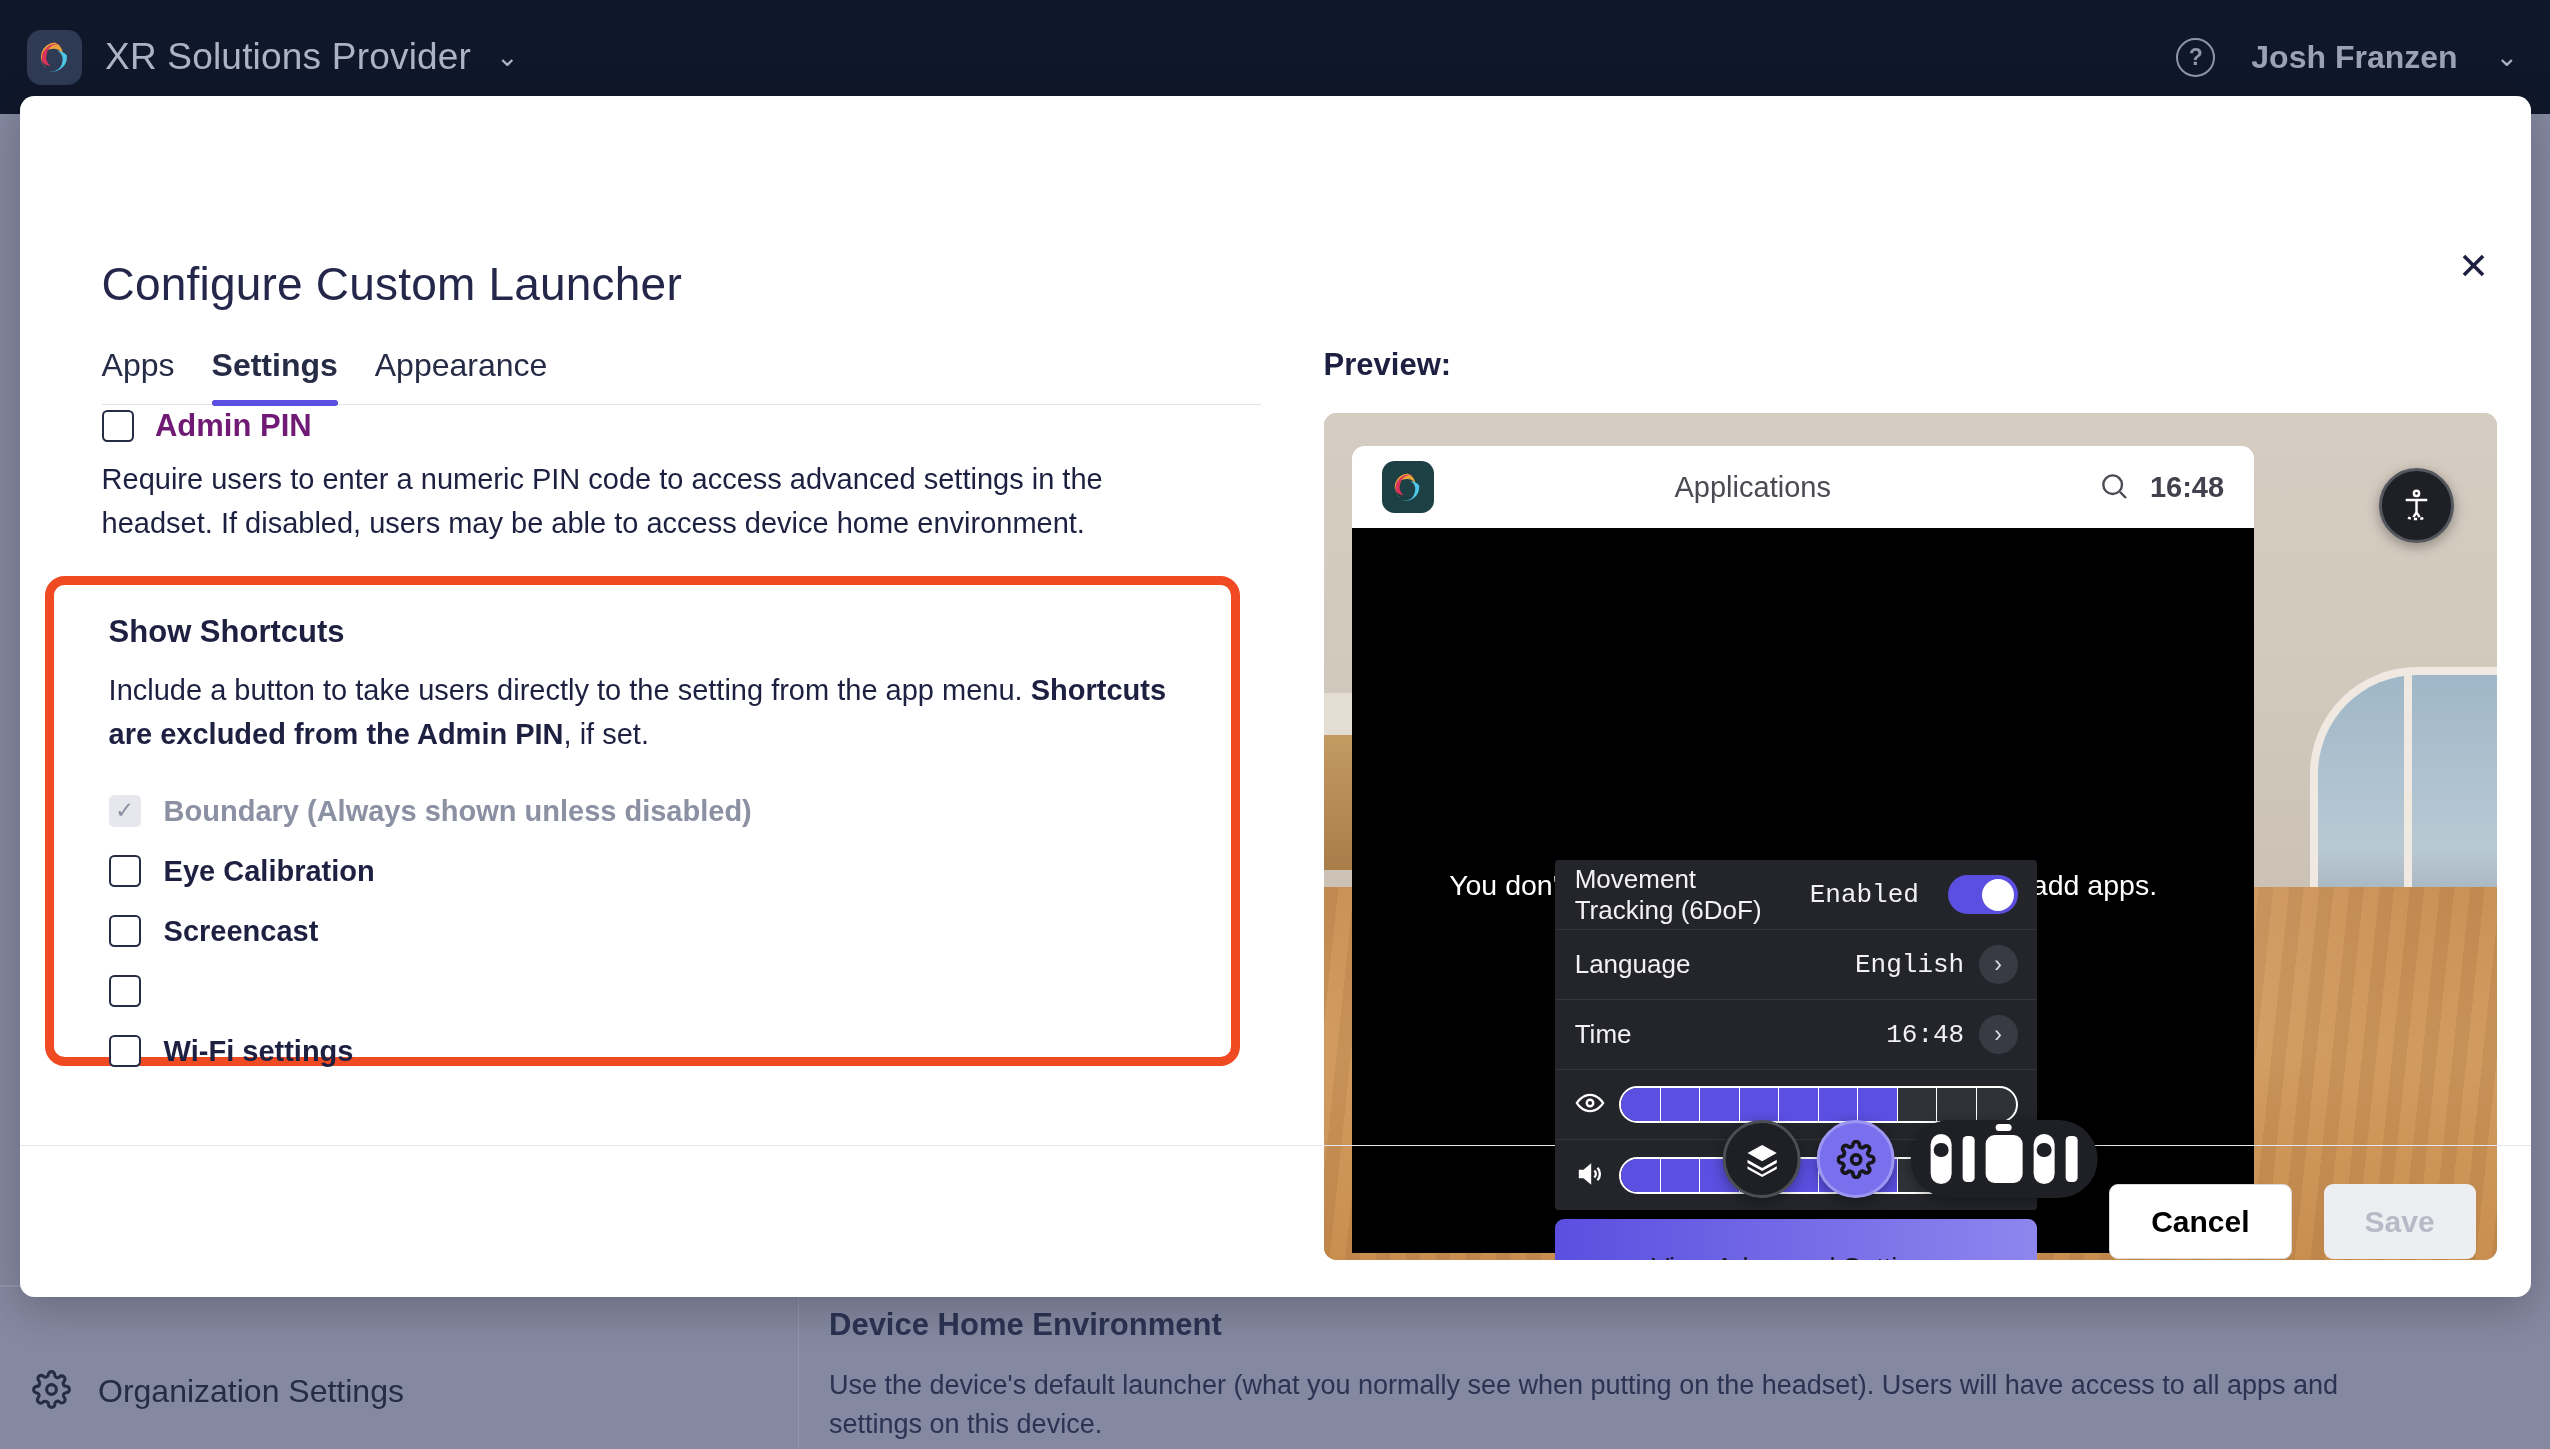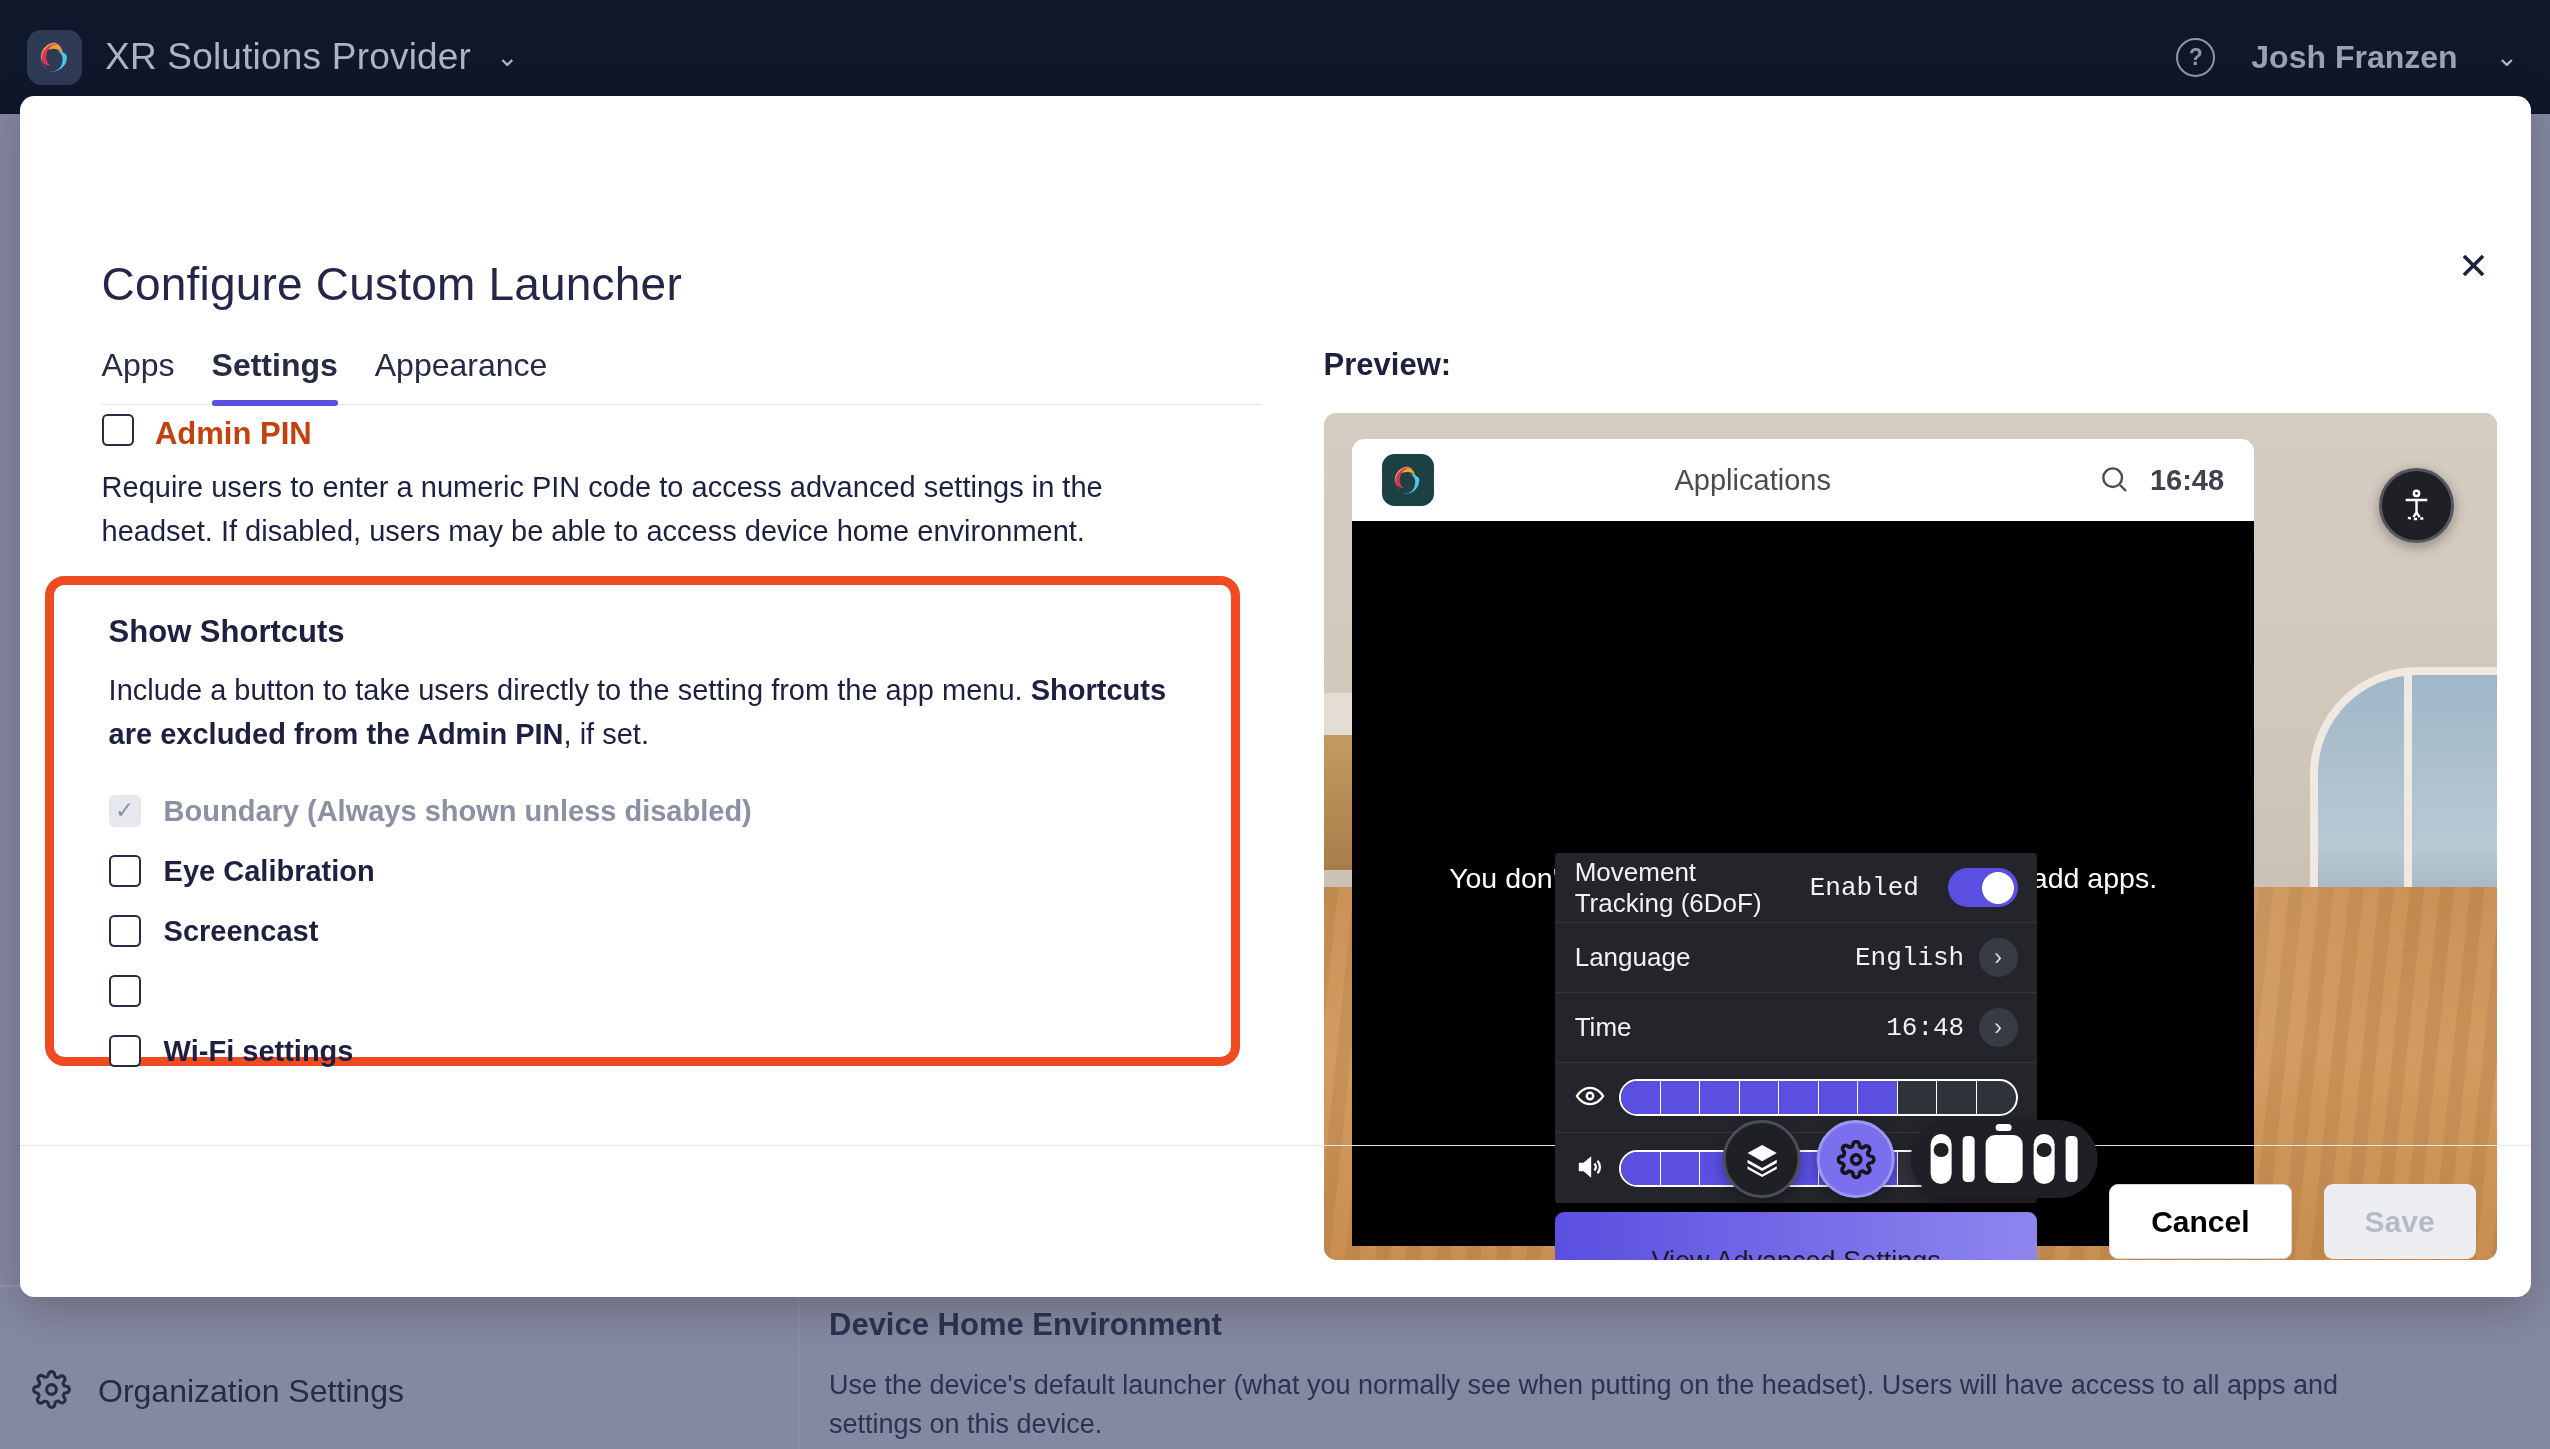--- a/index.html
+++ b/index.html
@@ -107,21 +107,21 @@
     flex: 0 0 auto; cursor: pointer; position: relative;
   }
   .cbx.disabled {
     border: none; background: #e7e8ee; cursor: default;
   }
   .cbx.disabled::after {
     content: "✓"; position: absolute; left: 50%; top: 50%;
     transform: translate(-50%,-54%);
     font-size: 23px; color: #8b90a3; line-height: 1;
   }
-  .opt-label { font-size: 31px; font-weight: 700; color: #c2410c; margin-top: 8px; }
+  .opt-label { font-size: 31px; font-weight: 700; color: #701a75; }
   .opt-desc {
     font-size: 29px; line-height: 1.5; color: #1d2040;
     margin-top: 14.3px; margin-left: 0px; width: 1097px;
   }
 
   
   .highlight-wrap {
     position: absolute; left: 25px; top: 480px;
     width: 1195px; height: 490px;
     border: 9.8px solid #f04a22; border-radius: 19.6px;
@@ -178,21 +178,21 @@
     position: absolute; left: 0; top: 38%; width: 107px; height: 16%;
     background: linear-gradient(180deg,#c49a63,#a87d49);
   }
   .room-rad {
     position: absolute; left: 0; top: 33%; width: 59px; height: 7%;
     background: #e3ddd4;
   }
 
   
   .launcher {
-    position: absolute; left: 28.5px; top: 26px; width: 902px;
+    position: absolute; left: 28.5px; top: 33px; width: 902px;
   }
   .launcher-bar {
     height: 82px; background: #fff; border-radius: 12.5px 12.5px 0 0;
     display: flex; align-items: center; padding: 0 30px; gap: 19.6px;
   }
   .launcher-app-icon {
     width: 52px; height: 52px; border-radius: 12.5px; background: #1d4044;
     display: flex; align-items: center; justify-content: center; flex: 0 0 auto;
   }
   .launcher-title {

